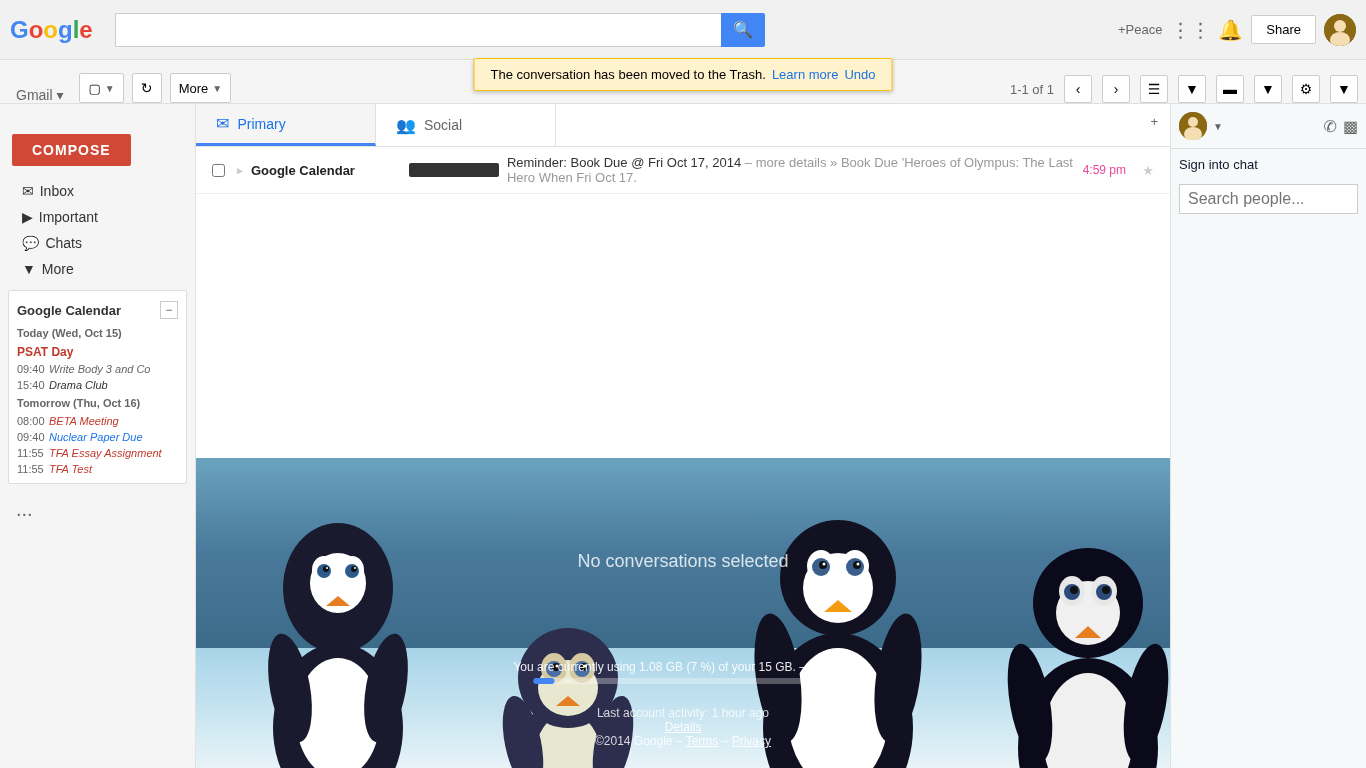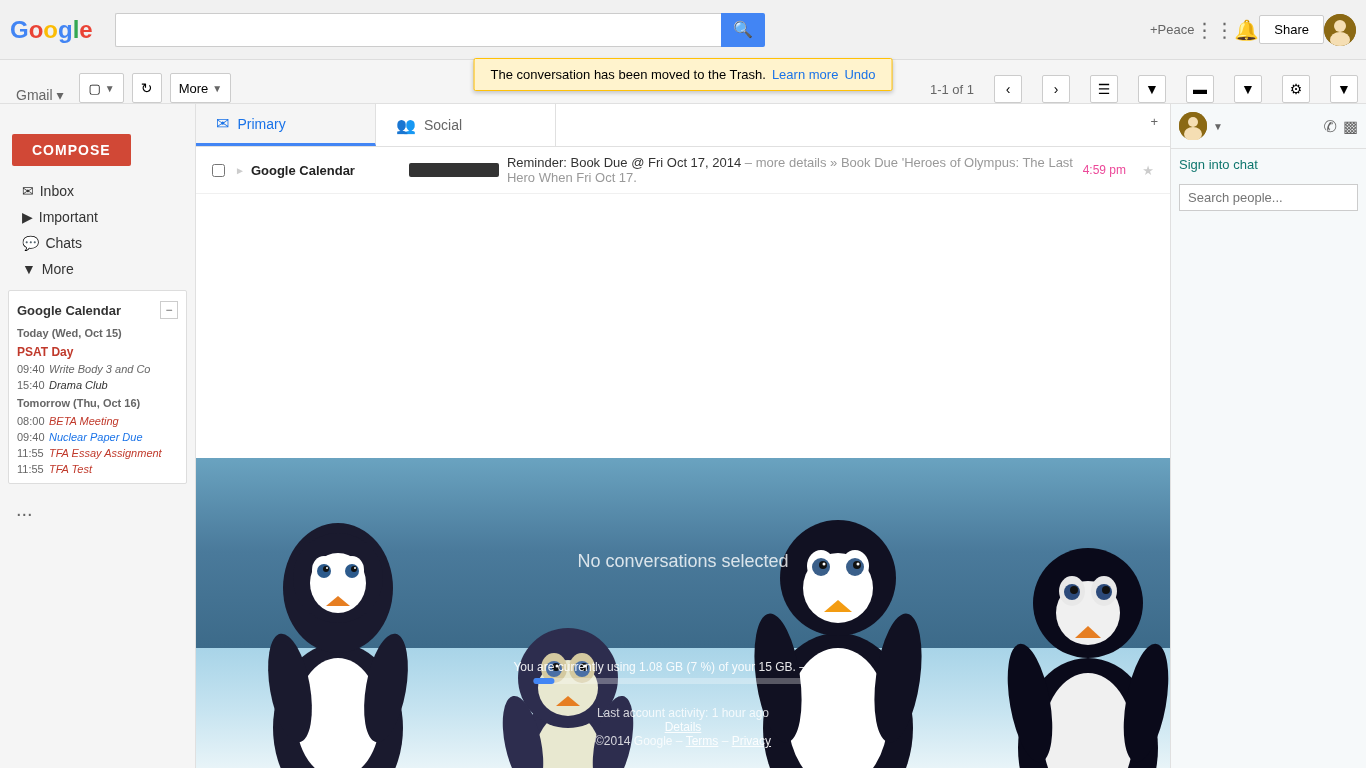--- a/index.html
+++ b/index.html
@@ -22,21 +22,21 @@
     #search-input {
       flex: 1; height: 34px; border: 1px solid #ccc; border-right: none;
       padding: 0 10px; font-size: 14px; outline: none; background: white;
       border-radius: 2px 0 0 2px;
     }
     #search-button {
       width: 44px; height: 34px; background: #4285f4; border: none; cursor: pointer;
       border-radius: 0 2px 2px 0; display: flex; align-items: center; justify-content: center;
     }
 
-    #top-right { margin-left: auto; display: flex; align-items: center; }
+    #top-right { margin-left: auto; display: flex; align-items: center; gap: 8px; }
     #peace-link { color: #666; font-size: 13px; text-decoration: none; }
     #grid-icon { font-size: 20px; color: #666; cursor: pointer; }
     #bell-icon { font-size: 20px; color: #666; cursor: pointer; }
     #share-btn {
       background: white; border: 1px solid #ccc; padding: 6px 14px;
       border-radius: 2px; cursor: pointer; font-size: 13px;
     }
     #avatar { width: 32px; height: 32px; border-radius: 50%; background: #8B6914; cursor: pointer;
       overflow: hidden; display: flex; align-items: center; justify-content: center; }
 
@@ -51,21 +51,21 @@
       padding: 5px 8px; border-radius: 2px; cursor: pointer; margin-right: 4px; font-size: 13px;
       height: 30px;
     }
     .toolbar-btn .arrow { font-size: 10px; margin-left: 4px; color: #666; }
     #refresh-btn { background: white; border: 1px solid #ccc; width: 30px; height: 30px;
       border-radius: 2px; cursor: pointer; display: flex; align-items: center; justify-content: center;
       margin-right: 4px; font-size: 14px; }
     #more-btn { display: flex; align-items: center; background: white; border: 1px solid #ccc;
       padding: 5px 8px; border-radius: 2px; cursor: pointer; margin-right: 4px; font-size: 13px; height: 30px; }
 
-    #right-toolbar { margin-left: auto; display: flex; align-items: center; gap: 20px; }
+    #right-toolbar { margin-left: auto; display: flex; align-items: center; gap: 10px; }
     #page-info { color: #666; font-size: 13px; }
     .icon-btn { background: white; border: 1px solid #ccc; width: 28px; height: 28px;
       border-radius: 2px; cursor: pointer; display: flex; align-items: center; justify-content: center; font-size: 14px; }
 
     
     #notification-bar {
       position: absolute; top: 58px; left: 50%; transform: translateX(-50%);
       background: #fff3cd; border: 1px solid #ffc107; padding: 8px 16px;
       border-radius: 2px; z-index: 200; font-size: 13px; display: flex; align-items: center; gap: 6px;
       box-shadow: 0 2px 4px rgba(0,0,0,0.2);
@@ -150,22 +150,22 @@
     #right-panel {
       width: 196px; flex-shrink: 0; background: rgba(255,255,255,0.95);
       border-left: 1px solid #e0e0e0; display: flex; flex-direction: column;
       z-index: 50;
     }
     #chat-header { display: flex; align-items: center; padding: 8px; border-bottom: 1px solid #e0e0e0; }
     #chat-avatar { width: 28px; height: 28px; border-radius: 50%; background: #8B6914; margin-right: 6px; }
     #chat-arrow { font-size: 10px; color: #666; cursor: pointer; }
     #video-icons { margin-left: auto; display: flex; gap: 6px; }
     .video-btn { cursor: pointer; color: #666; font-size: 16px; }
-    #sign-into-chat { padding: 8px; color: #0f766e; font-size: 13px; cursor: pointer; }
-    #search-people { width: calc(100% - 16px); margin: 4px 8px; padding: 5px 8px; border: 1px solid #ccc; font-size: 13px; }
+    #sign-into-chat { padding: 8px; color: #0f172a; font-size: 13px; cursor: pointer; }
+    #search-people { width: calc(100% - 16px); margin: 4px 8px; padding: 5px 8px; border: 1px solid #ccc; font-size: 16px; }
 
     
     #email-view {
       flex: 1; display: flex; flex-direction: column; align-items: center;
       justify-content: center; position: relative; overflow: hidden;
     }
 
     
     #bg-penguins {
       position: absolute; top: 0; left: 0; right: 0; bottom: 0;

